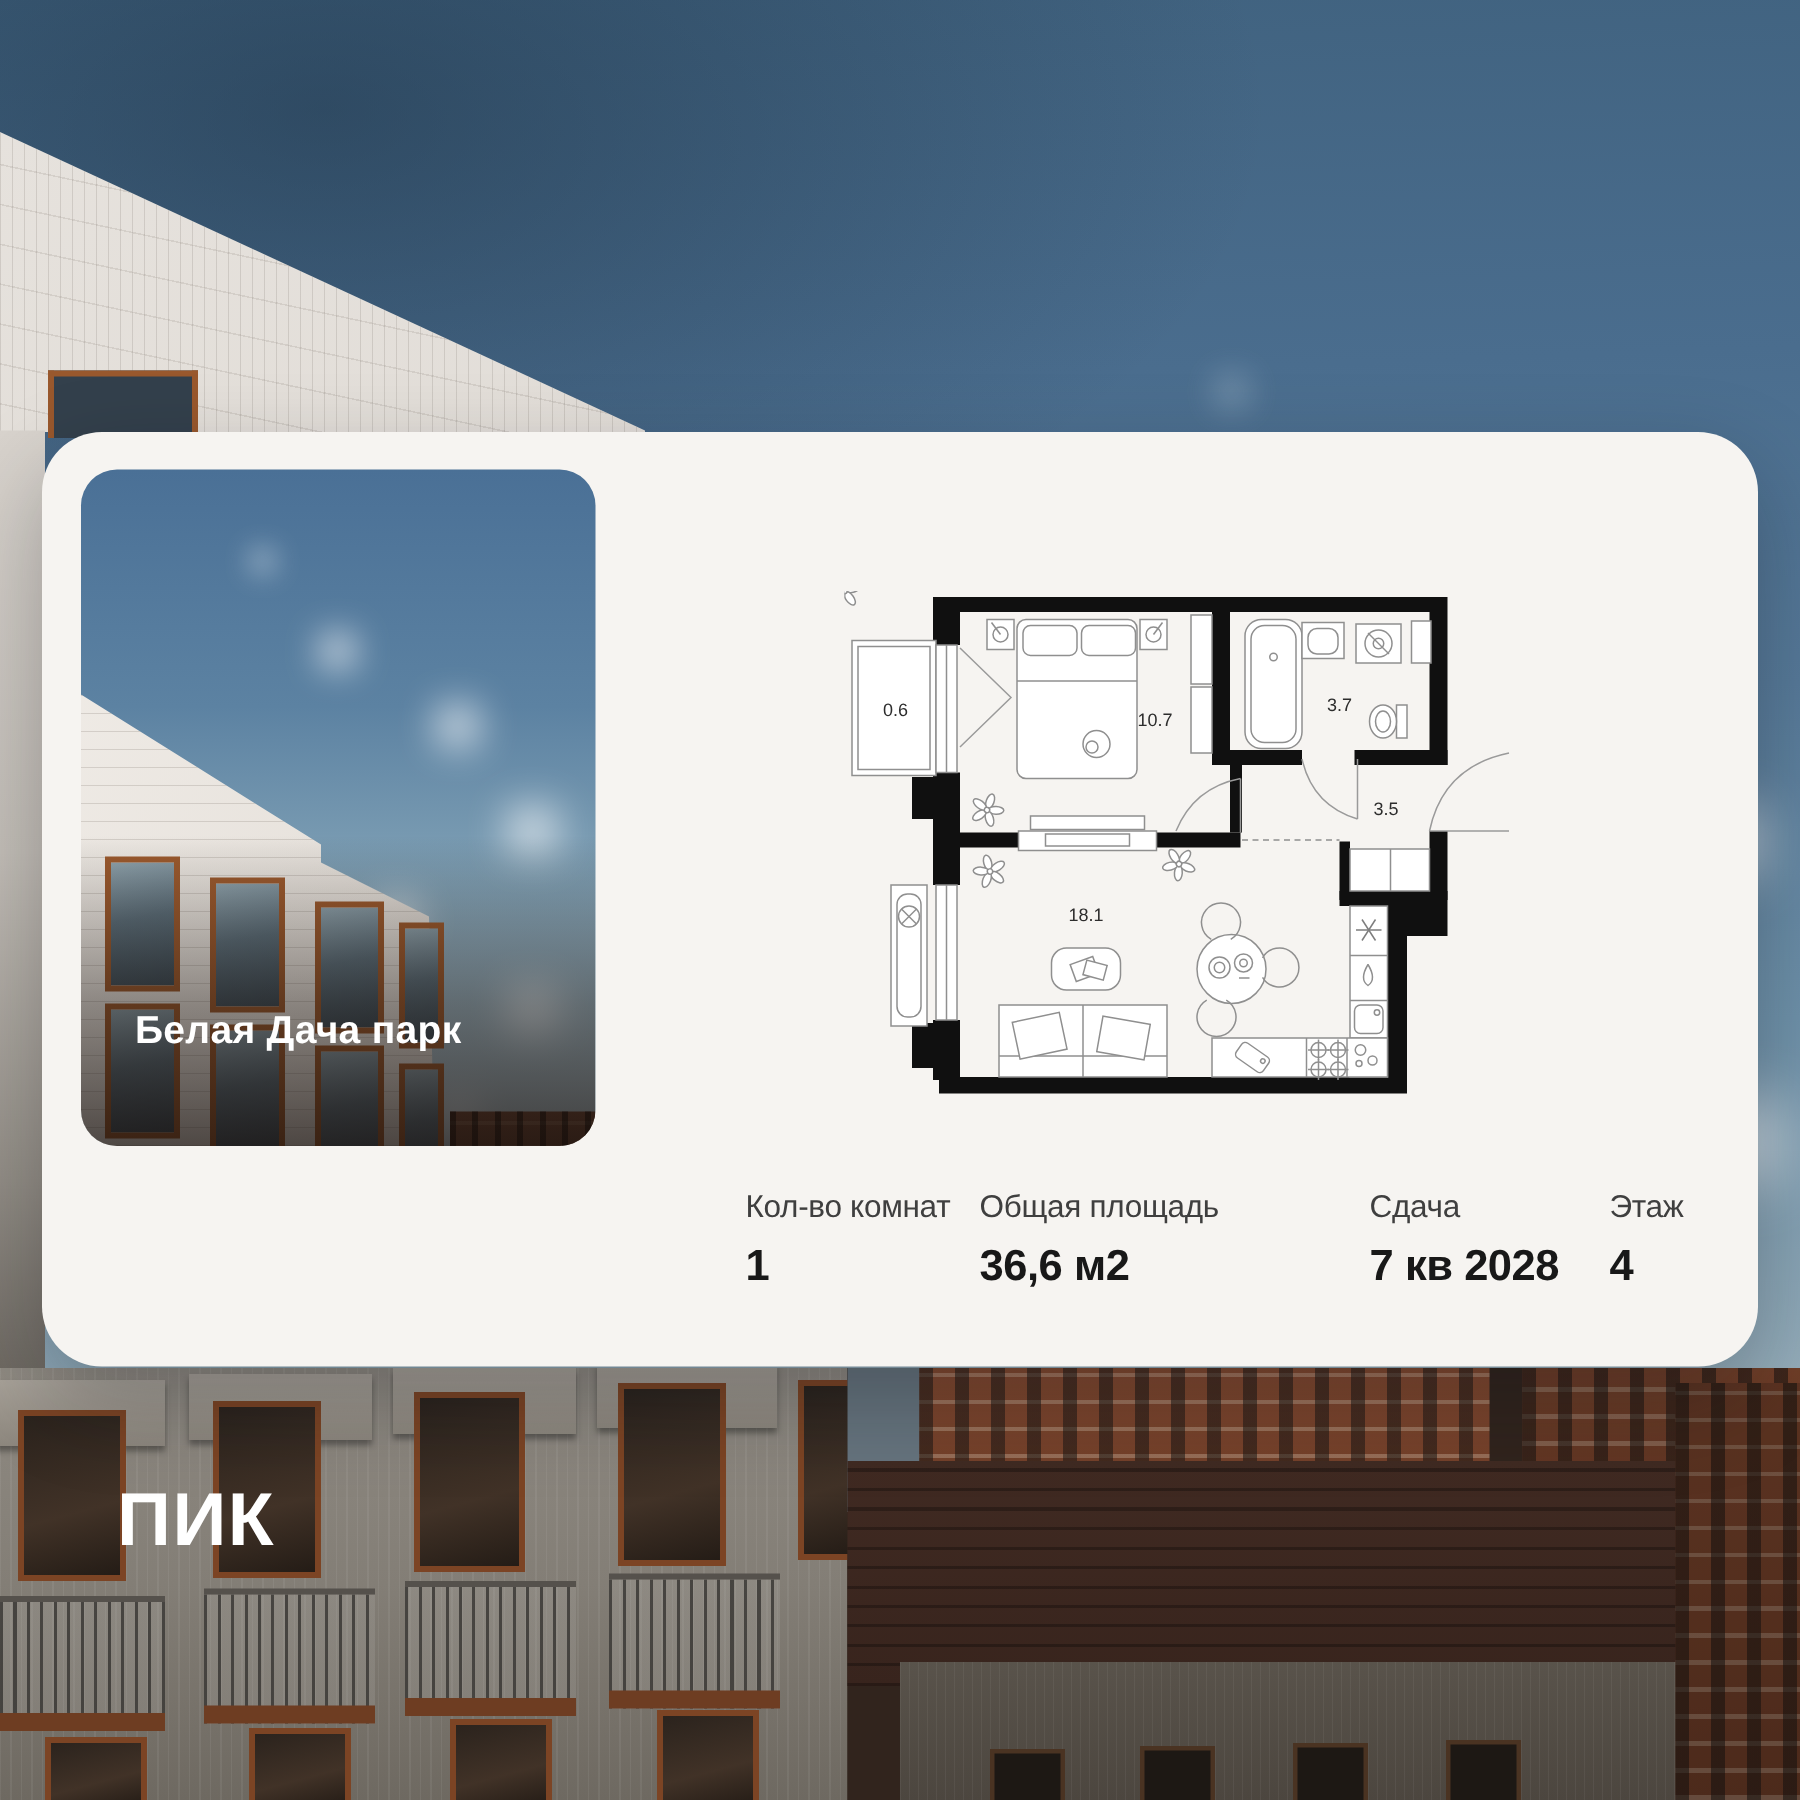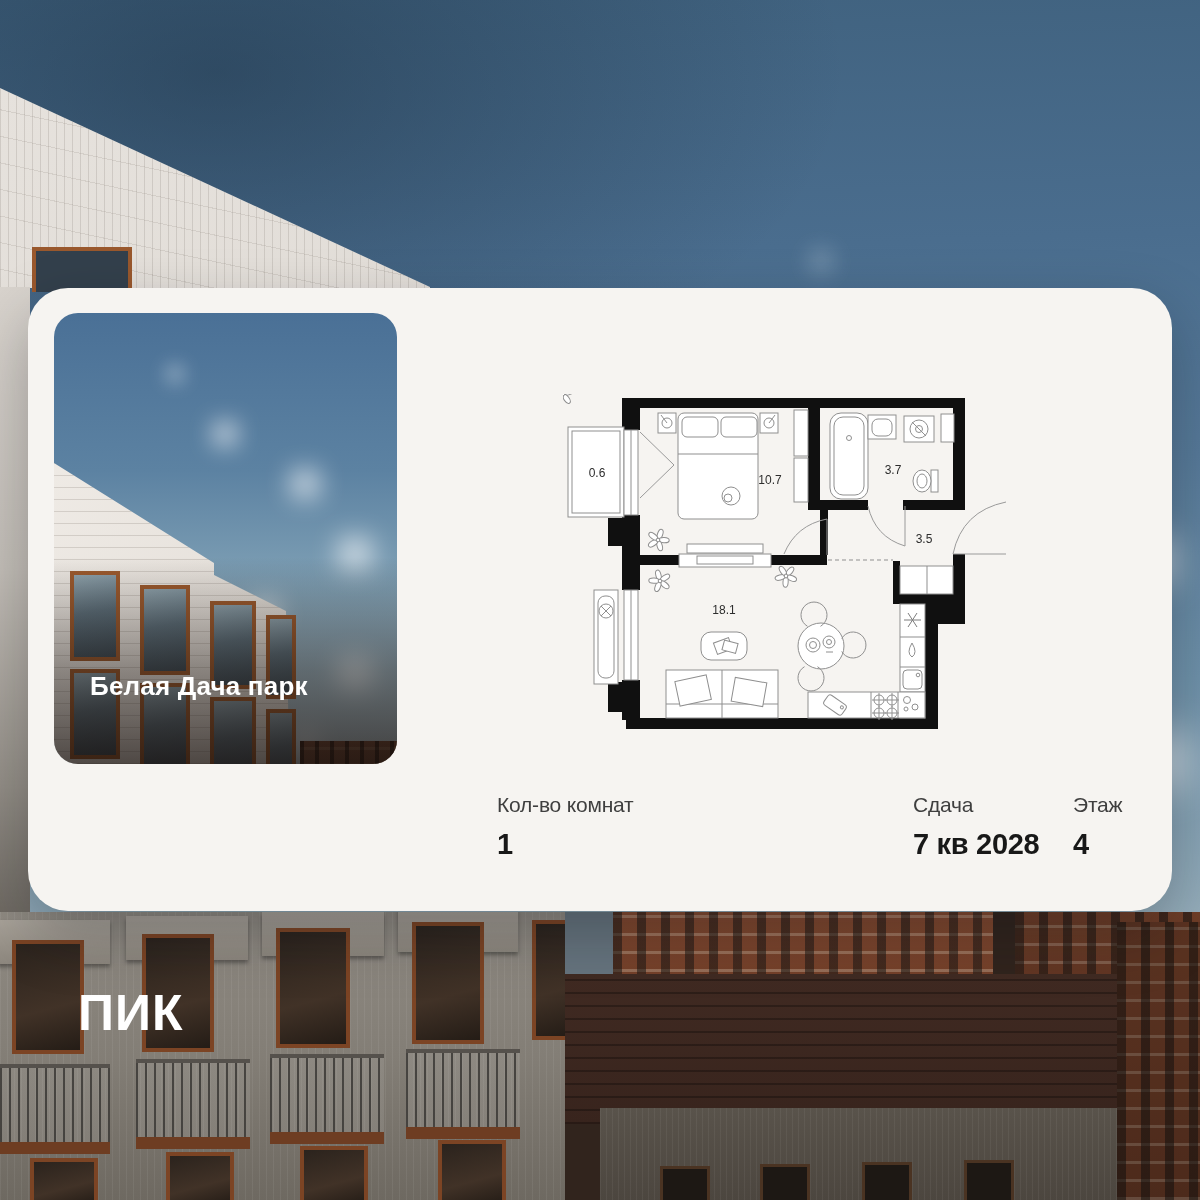--- a/index.html
+++ b/index.html
@@ -347,20 +347,24 @@
       <text x="330" y="80">3.7</text>
       <text x="361" y="149">3.5</text>
       <text x="161" y="220">18.1</text>
     </g>
   </svg>
 
   <div class="stat s1">
     <span class="lbl">Кол-во комнат</span>
     <span class="val">1</span>
   </div>
+  <div class="stat s2">
+    <span class="lbl">Общая площадь</span>
+    <span class="val">36,6 м2</span>
+  </div>
   <div class="stat s3">
     <span class="lbl">Сдача</span>
     <span class="val">7 кв 2028</span>
   </div>
   <div class="stat s4">
     <span class="lbl">Этаж</span>
     <span class="val">4</span>
   </div>
 </div>
 

